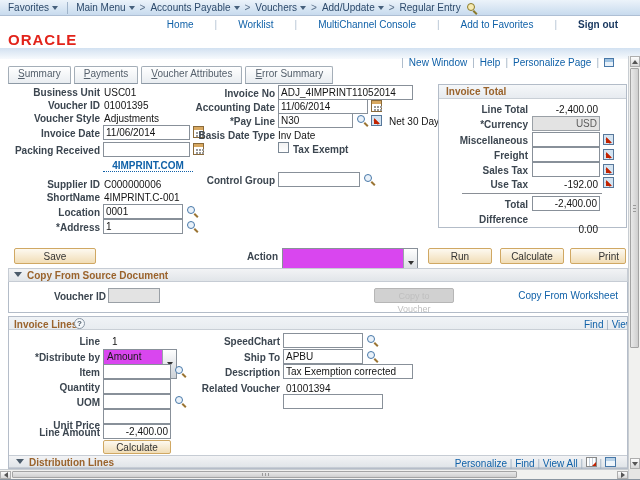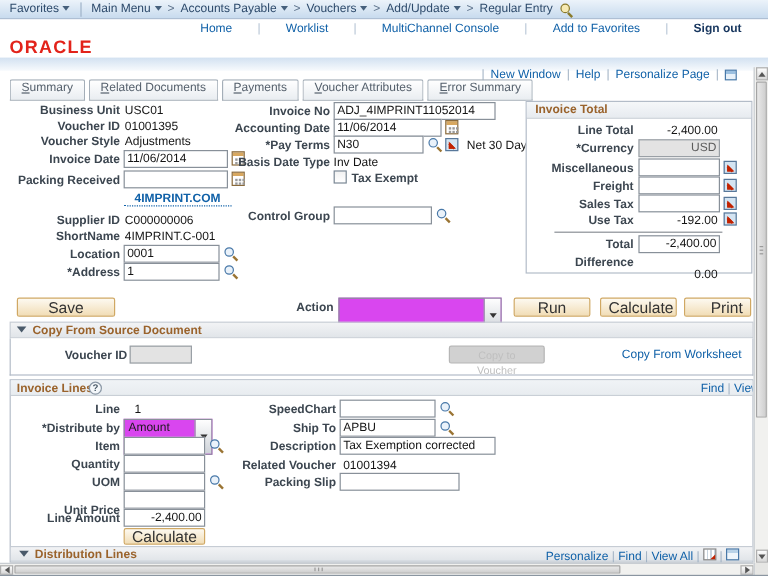--- a/index.html
+++ b/index.html
@@ -36,21 +36,21 @@
   .tab u{text-decoration:underline;}
   
   .lbl{position:absolute;font-weight:bold;color:#3c4650;text-align:right;white-space:nowrap;}
   .val{position:absolute;color:#141414;white-space:nowrap;}
   .vnum{position:absolute;color:#141414;text-align:right;white-space:nowrap;}
   input.inp{position:absolute;height:15px;box-sizing:border-box;border:1px solid #889099;
       background:#fff;font-family:"Liberation Sans",sans-serif;font-size:10px;color:#141414;padding:0 2px;}
   input.inp.num{text-align:right;}
   input.inp.dis{background:#e3e3e3;color:#5c5c5c;border-color:#9aa0a6;}
   .btn{position:absolute;height:16px;box-sizing:border-box;background:linear-gradient(#fdf9f0,#f1ddb6);
-      border:1px solid #d0a863;border-radius:2px;font-size:13px;color:#333;text-align:center;
+      border:1px solid #d0a863;border-radius:2px;font-size:10px;color:#333;text-align:center;
       line-height:13px;cursor:pointer;font-family:"Liberation Sans",sans-serif;}
   .btn.dis{background:#d1d1d1;border-color:#b6b6b6;color:#bfbfbf;cursor:default;}
   .chk{position:absolute;width:11px;height:11px;box-sizing:border-box;border:1px solid #7a8794;
       background:linear-gradient(#f2f2f2,#ffffff);cursor:pointer;}
   
   .sel{position:absolute;height:30px;box-sizing:border-box;border:1px solid #889099;background:#d946ef;cursor:pointer;}
   .sel .txt{position:absolute;left:3px;top:1px;white-space:nowrap;}
   .sel .arw{position:absolute;right:0;top:0;bottom:0;width:13px;
       background:linear-gradient(#fefefe,#cdd2d8);border-left:1px solid #9aa2aa;
       display:flex;align-items:center;justify-content:center;}
@@ -167,21 +167,20 @@
     <span class="sep">|</span>
     <a class="lnk">Help</a>
     <span class="sep">|</span>
     <a class="lnk">Personalize Page</a>
     <span class="sep">|</span>
     <span class="icon-win" style="position:relative;"></span>
   </div>
 
   <div class="tabs">
     <div class="tab"><u>S</u>ummary</div>
-    <div class="tab"><u>R</u>elated Documents</div>
     <div class="tab"><u>P</u>ayments</div>
     <div class="tab"><u>V</u>oucher Attributes</div>
     <div class="tab"><u>E</u>rror Summary</div>
   </div>
 
   <div class="lbl" style="left:2px;top:87px;width:98px;">Business Unit</div>
   <div class="val" style="left:104px;top:87px;">USC01</div>
 
   <div class="lbl" style="left:2px;top:100px;width:98px;">Voucher ID</div>
   <div class="val" style="left:104px;top:100px;">01001395</div>
@@ -213,21 +212,21 @@
   <input class="inp" style="left: 103px; top: 219px; width: 80px;" value="1">
   <span class="icon-lookup" style="left:186px;top:220px;"></span>
 
   <div class="lbl" style="left:160px;top:88px;width:115px;">Invoice No</div>
   <input class="inp" style="left: 278px; top: 85px; width: 135px;" value="ADJ_4IMPRINT11052014">
 
   <div class="lbl" style="left:160px;top:102px;width:115px;">Accounting Date</div>
   <input class="inp" style="left: 278px; top: 99px; width: 90px;" value="11/06/2014">
   <span class="icon-cal" style="left:371px;top:100px;"></span>
 
-  <div class="lbl" style="left:160px;top:116px;width:115px;">*Pay Terms</div>
+  <div class="lbl" style="left:160px;top:116px;width:115px;">*Pay Line</div>
   <input class="inp" style="left: 278px; top: 113px; width: 75px;" value="N30">
   <span class="icon-lookup" style="left:356px;top:114px;"></span>
   <span class="icon-xfer" style="left:371px;top:115px;"></span>
   <div class="val" style="left:389px;top:116px;">Net 30 Day</div>
 
   <div class="lbl" style="left:160px;top:130px;width:115px;">Basis Date Type</div>
   <div class="val" style="left:278px;top:130px;">Inv Date</div>
 
   <span class="chk" style="left:278px;top:142px;"></span>
   <div class="lbl" style="left:293px;top:144px;width:70px;text-align:left;">Tax Exempt</div>
@@ -326,21 +325,20 @@
   <input class="inp" style="left: 283px; top: 364px; width: 130px;" value="Tax Exemption corrected">
 
   <div class="lbl" style="left:2px;top:382px;width:98px;">Quantity</div>
   <input class="inp" style="left: 103px; top: 379px; width: 68px;" value="">
   <div class="lbl" style="left:165px;top:383px;width:115px;">Related Voucher</div>
   <div class="val" style="left:286px;top:383px;">01001394</div>
 
   <div class="lbl" style="left:2px;top:397px;width:98px;">UOM</div>
   <input class="inp" style="left: 103px; top: 394px; width: 68px;" value="">
   <span class="icon-lookup" style="left:174px;top:395px;"></span>
-  <div class="lbl" style="left:165px;top:397px;width:115px;">Packing Slip</div>
   <input class="inp" style="left: 283px; top: 394px; width: 100px;" value="">
 
   <div class="lbl" style="left:2px;top:420px;width:98px;">Unit Price</div>
   <input class="inp num" style="left: 103px; top: 409px; width: 68px;" value="">
 
   <div class="lbl" style="left:2px;top:427px;width:98px;">Line Amount</div>
   <input class="inp num" style="left: 103px; top: 424px; width: 68px;" value="-2,400.00">
 
   <button class="btn" style="left:103px;top:440px;width:68px;height:14px;line-height:11px;">Calculate</button>
 

